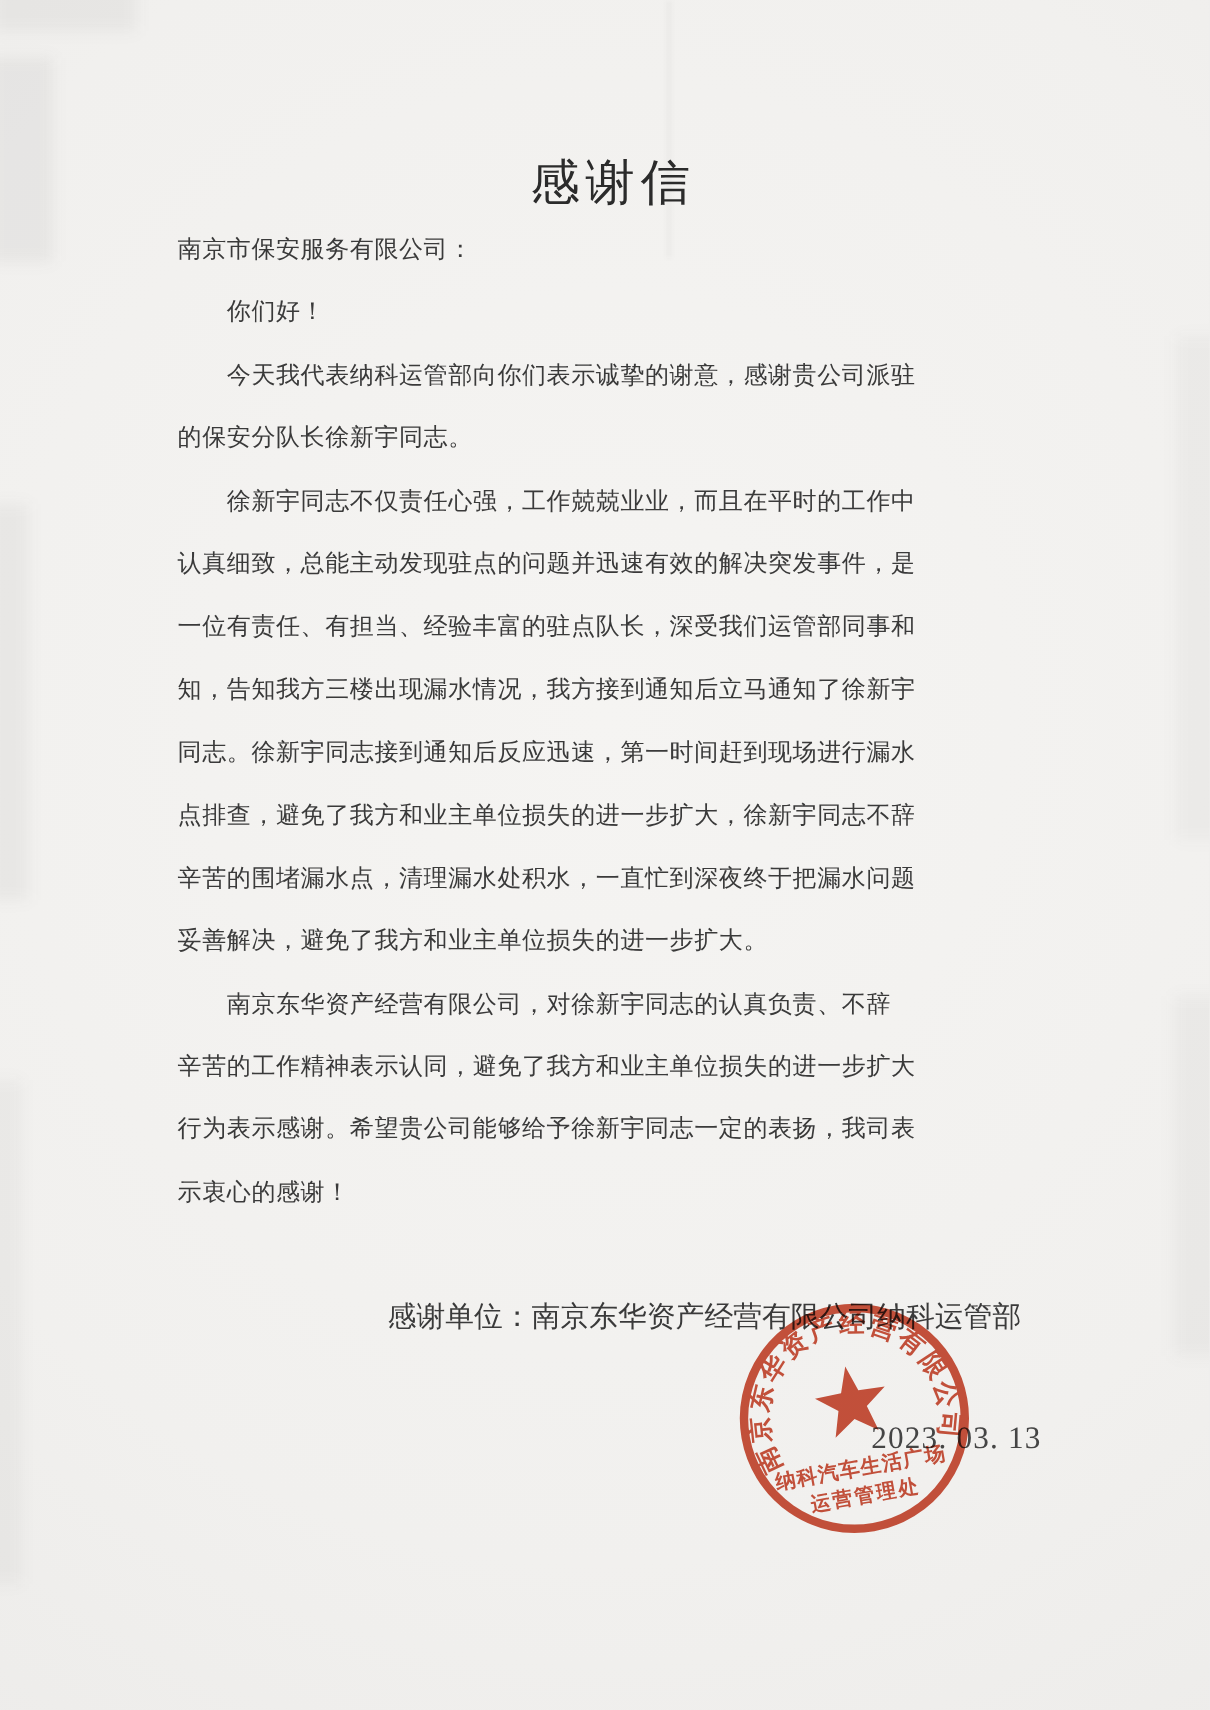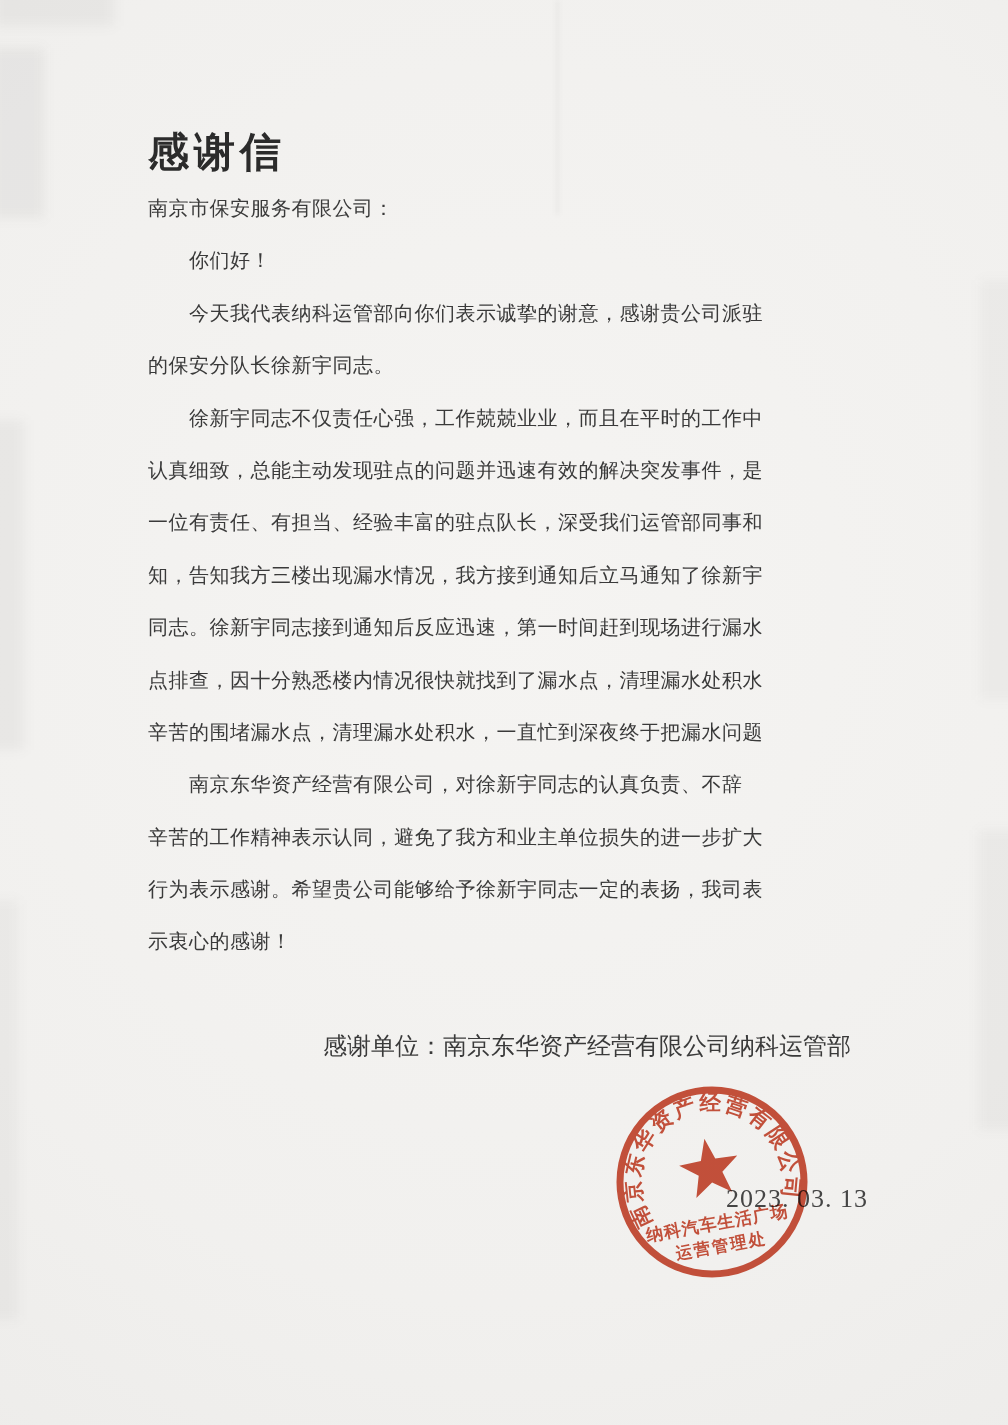--- a/index.html
+++ b/index.html
@@ -28,23 +28,23 @@
   .smudge.s7 { left: -6px; top: -14px; width: 120px; height: 40px; background: rgba(60,60,60,.05); }
 
   .letter {
     position: absolute;
     left: 148px;
     top: 128px;
     width: 726px;
   }
   .letter-title {
     font-size: 41px;
-    font-weight: 700;
+    font-weight: 400;
     color: #2b2b2b;
-    text-align: left;
+    text-align: center;
     letter-spacing: 5px;
     line-height: 48px;
     margin-bottom: 6px;
   }
   .letter-lines .letter-line {
     font-size: 20px;
     line-height: 52.4px;
     height: 52.4px;
     color: #3a3a3a;
     letter-spacing: 0.5px;
@@ -98,22 +98,23 @@
     <div class="letter-lines">
         <div class="letter-line">南京市保安服务有限公司：</div>
         <div class="letter-line">　　你们好！</div>
         <div class="letter-line">　　今天我代表纳科运管部向你们表示诚挚的谢意，感谢贵公司派驻</div>
         <div class="letter-line">的保安分队长徐新宇同志。</div>
         <div class="letter-line">　　徐新宇同志不仅责任心强，工作兢兢业业，而且在平时的工作中</div>
         <div class="letter-line">认真细致，总能主动发现驻点的问题并迅速有效的解决突发事件，是</div>
         <div class="letter-line">一位有责任、有担当、经验丰富的驻点队长，深受我们运管部同事和</div>
         <div class="letter-line">知，告知我方三楼出现漏水情况，我方接到通知后立马通知了徐新宇</div>
         <div class="letter-line">同志。徐新宇同志接到通知后反应迅速，第一时间赶到现场进行漏水</div>
-        <div class="letter-line">点排查，因十分熟悉楼内情况很快就找到了漏水点，清理漏水处积水</div>
+        <div class="letter-line">点排查，避免了我方和业主单位损失的进一步扩大，徐新宇同志不辞</div>
         <div class="letter-line">辛苦的围堵漏水点，清理漏水处积水，一直忙到深夜终于把漏水问题</div>
+        <div class="letter-line">妥善解决，避免了我方和业主单位损失的进一步扩大。</div>
         <div class="letter-line">　　南京东华资产经营有限公司，对徐新宇同志的认真负责、不辞</div>
         <div class="letter-line">辛苦的工作精神表示认同，避免了我方和业主单位损失的进一步扩大</div>
         <div class="letter-line">行为表示感谢。希望贵公司能够给予徐新宇同志一定的表扬，我司表</div>
         <div class="letter-line">示衷心的感谢！</div>
       </div>
 
     <div class="letter-signature">感谢单位：南京东华资产经营有限公司纳科运管部</div>
   </div>
 
   <div class="letter-date">2023. 03. 13</div>

